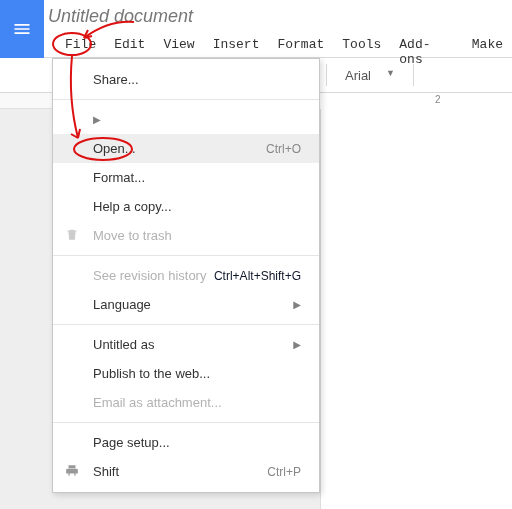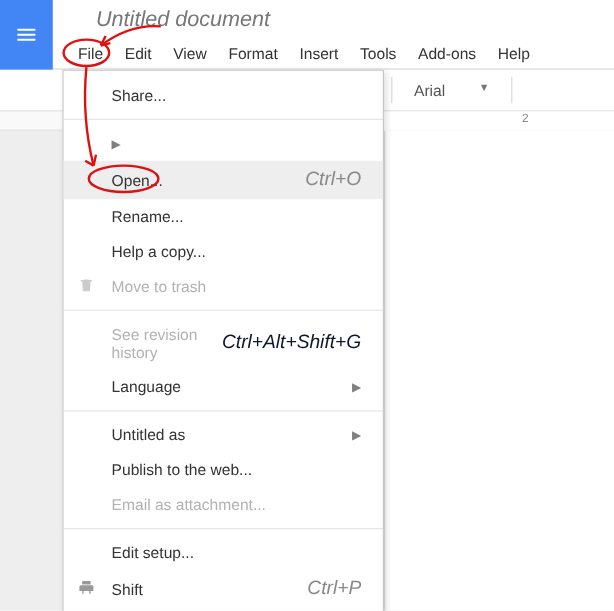--- a/index.html
+++ b/index.html
@@ -26,47 +26,48 @@
     display: flex;
     align-items: center;
     justify-content: center;
   }
   .logo svg { fill: #fff; }
   .header-content { flex: 1; padding: 6px 0 0 0; }
   .title {
     font-size: 18px;
     font-style: italic;
     color: #777;
-    padding-left: 36px;
+    padding-left: 4px;
     padding-bottom: 6px;
   }
   .menubar {
     display: flex;
     gap: 0;
     padding-left: 12px;
   }
   .menubar-item {
     padding: 4px 9px;
     color: #333;
     font-size: 13px;
     cursor: pointer;
+    font-family: Liberation Mono, monospace;
   }
   .toolbar {
     height: 35px;
     border-bottom: 1px solid #d9d9d9;
     display: flex;
     align-items: center;
     padding-left: 320px;
     gap: 4px;
   }
   .tb-divider { width:1px; height:22px; background:#d9d9d9; margin:0 6px;}
   .tb-dropdown {
     display: flex;
     align-items: flex-start;
-    gap: 28px;
+    gap: 15px;
     padding: 4px 8px;
     color: #555;
     font-size: 13px;
   }
   .tb-dropdown .arrow { color:#777; font-size:9px; }
   .ruler-area {
     height: 16px;
     border-bottom: 1px solid #e0e0e0;
     position: relative;
     background: #f9f9f9;
@@ -113,21 +114,21 @@
     align-items: center;
     padding: 7px 18px 7px 40px;
     min-height: 29px;
     color: #333;
     cursor: pointer;
     position: relative;
   }
   .menu-item.disabled { color: #b2b2b2; cursor: default; justify-content: flex-end; }
   .menu-item.hover { background: #eeeeee; }
   .menu-item .label { flex: 1; }
-  .menu-item .shortcut { color: #888; font-size: 16px; font-style: italic; }
+  .menu-item .shortcut { color: #888; font-size: 12px; }
   .menu-item.disabled .shortcut { color: #0f172a; }
   .menu-item .submenu-arrow {
     color: #808080;
     font-size: 10px;
   }
   .menu-item .item-icon {
     position: absolute;
     left: 12px;
     top: 50%;
     transform: translateY(-50%);
@@ -149,25 +150,25 @@
     <svg width="20" height="20" viewBox="0 0 24 24">
         <path d="M3 6h18v2H3V6zm0 5h18v2H3v-2zm0 5h18v2H3v-2z"></path>
       </svg>
   </div>
   <div class="header-content">
     <div class="title">Untitled document</div>
     <div class="menubar">
       <div class="menubar-item">File</div>
       <div class="menubar-item">Edit</div>
       <div class="menubar-item">View</div>
+      <div class="menubar-item">Insert</div>
       <div class="menubar-item">Format</div>
-      <div class="menubar-item">Insert</div>
       <div class="menubar-item">Tools</div>
       <div class="menubar-item">Add-ons</div>
-      <div class="menubar-item">Help</div>
+      <div class="menubar-item">Make</div>
     </div>
   </div>
 </div>
 
 <div class="toolbar">
   <div class="tb-divider"></div>
   <div class="tb-dropdown">
     <span>Arial</span>
     <span class="arrow">▼</span>
   </div>
@@ -190,21 +191,21 @@
   </div>
   <div class="menu-sep"></div>
   <div class="menu-item">
     <span class="submenu-arrow">▶</span>
   </div>
   <div class="menu-item hover">
     <span class="label">Open...</span>
     <span class="shortcut">Ctrl+O</span>
   </div>
   <div class="menu-item">
-    <span class="label">Rename...</span>
+    <span class="label">Format...</span>
   </div>
   <div class="menu-item">
     <span class="label">Help a copy...</span>
   </div>
   <div class="menu-item disabled">
     <span class="item-icon">
       <svg width="14" height="14" viewBox="0 0 24 24" fill="currentColor">
           <path d="M6 7h12l-1 14H7L6 7zm3-3h6l1 2H8l1-2zM4 5h16v2H4V5z"></path>
         </svg>
     </span>
@@ -225,21 +226,21 @@
     <span class="submenu-arrow">▶</span>
   </div>
   <div class="menu-item">
     <span class="label">Publish to the web...</span>
   </div>
   <div class="menu-item disabled">
     <span class="label">Email as attachment...</span>
   </div>
   <div class="menu-sep"></div>
   <div class="menu-item">
-    <span class="label">Edit setup...</span>
+    <span class="label">Page setup...</span>
   </div>
   <div class="menu-item">
     <span class="item-icon">
       <svg width="14" height="14" viewBox="0 0 24 24" fill="currentColor">
           <path d="M6 3h12v5H6V3zm-2 6h16a2 2 0 0 1 2 2v6h-4v4H6v-4H2v-6a2 2 0 0 1 2-2zm4 8v4h8v-4H8z"></path>
         </svg>
     </span>
     <span class="label">Shift</span>
     <span class="shortcut">Ctrl+P</span>
   </div>

